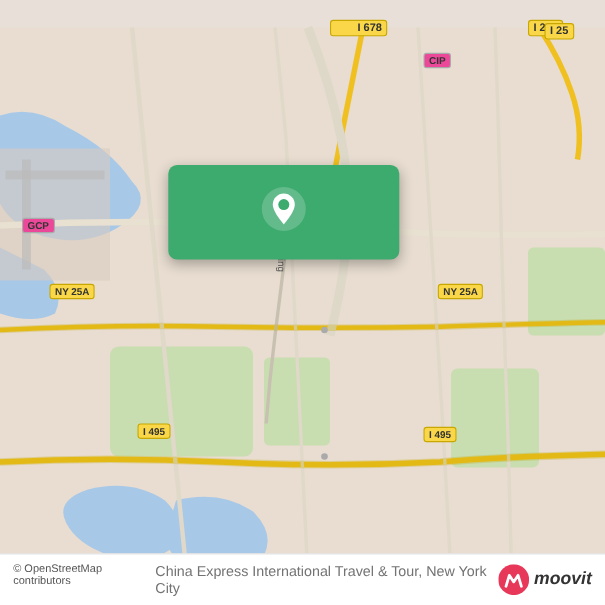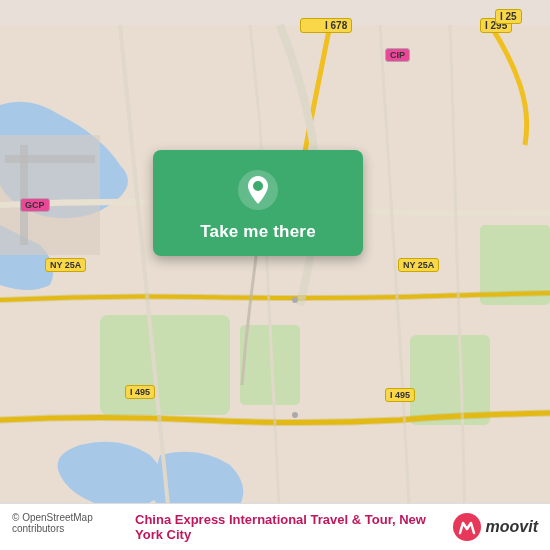--- a/index.html
+++ b/index.html
@@ -77,22 +77,22 @@
     }
 
     .osm-credit {
       font-size: 10px;
       color: #555;
       margin-bottom: 3px;
     }
 
     .location-name {
       font-size: 13px;
-      color: #be185d;
-      font-weight: 700;
+      color: #737373;
+      font-weight: 400;
     }
 
     .moovit-logo {
       display: flex;
       align-items: center;
       gap: 5px;
     }
 
     .moovit-icon {
       width: 28px;
@@ -172,38 +172,37 @@
 
     <path d="M 0 395 Q 100 390 200 395 Q 300 400 400 395 Q 460 390 550 388" stroke="#c8a800" stroke-width="7" fill="none" opacity="0.3"></path>
     <path d="M 0 275 Q 100 270 200 272 Q 300 274 400 272 Q 460 270 550 268" stroke="#c8a800" stroke-width="6" fill="none" opacity="0.3"></path>
 
     <circle cx="295" cy="275" r="3" fill="#aaa"></circle>
     <circle cx="295" cy="390" r="3" fill="#aaa"></circle>
   </svg>
 
   <div class="highway-label highway-yellow" style="top:18px; left:300px;padding-left:24px;">I 678</div>
   <div class="highway-label highway-yellow" style="top:18px; left:480px;">I 295</div>
-  <div class="highway-label highway-yellow" style="top:9px; left:495px;">I 25</div>
+  <div class="highway-label highway-yellow" style="top:21px; left:495px;">I 25</div>
   <div class="highway-label" style="top:48px; left:385px; font-size:9px;">CIP</div>
   <div class="highway-label" style="top:198px; left:20px; font-size:9px;">GCP</div>
   <div class="highway-label highway-yellow" style="top:258px; left:45px; font-size:9px;">NY 25A</div>
   <div class="highway-label highway-yellow" style="top:258px; left:398px; font-size:9px;">NY 25A</div>
   <div class="highway-label highway-yellow" style="top:385px; left:125px; font-size:9px;">I 495</div>
   <div class="highway-label highway-yellow" style="top:388px; left:385px; font-size:9px;">I 495</div>
 
   <div style="position:absolute; top:225px; left:238px; font-size:9px; color:#555; transform:rotate(90deg); white-space:nowrap;">Washing</div>
 
   <div class="take-me-there-card">
 
     <svg class="location-pin-icon" viewBox="0 0 44 44" xmlns="http://www.w3.org/2000/svg">
       <circle cx="22" cy="22" r="20" fill="rgba(255,255,255,0.2)"></circle>
       <path d="M22 8 C16.5 8 12 12.5 12 18 C12 25 22 36 22 36 C22 36 32 25 32 18 C32 12.5 27.5 8 22 8 Z" fill="white"></path>
       <circle cx="22" cy="18" r="5" fill="#3daa6e"></circle>
     </svg>
-    <span class="take-me-there-label">Take me there</span>
   </div>
 
   <div class="bottom-bar">
     <div class="bottom-left">
       <span class="osm-credit">© OpenStreetMap contributors</span>
       <span class="location-name">China Express International Travel &amp; Tour, New York City</span>
     </div>
     <div class="moovit-logo">
 
       <svg class="moovit-icon" viewBox="0 0 28 28" xmlns="http://www.w3.org/2000/svg">

